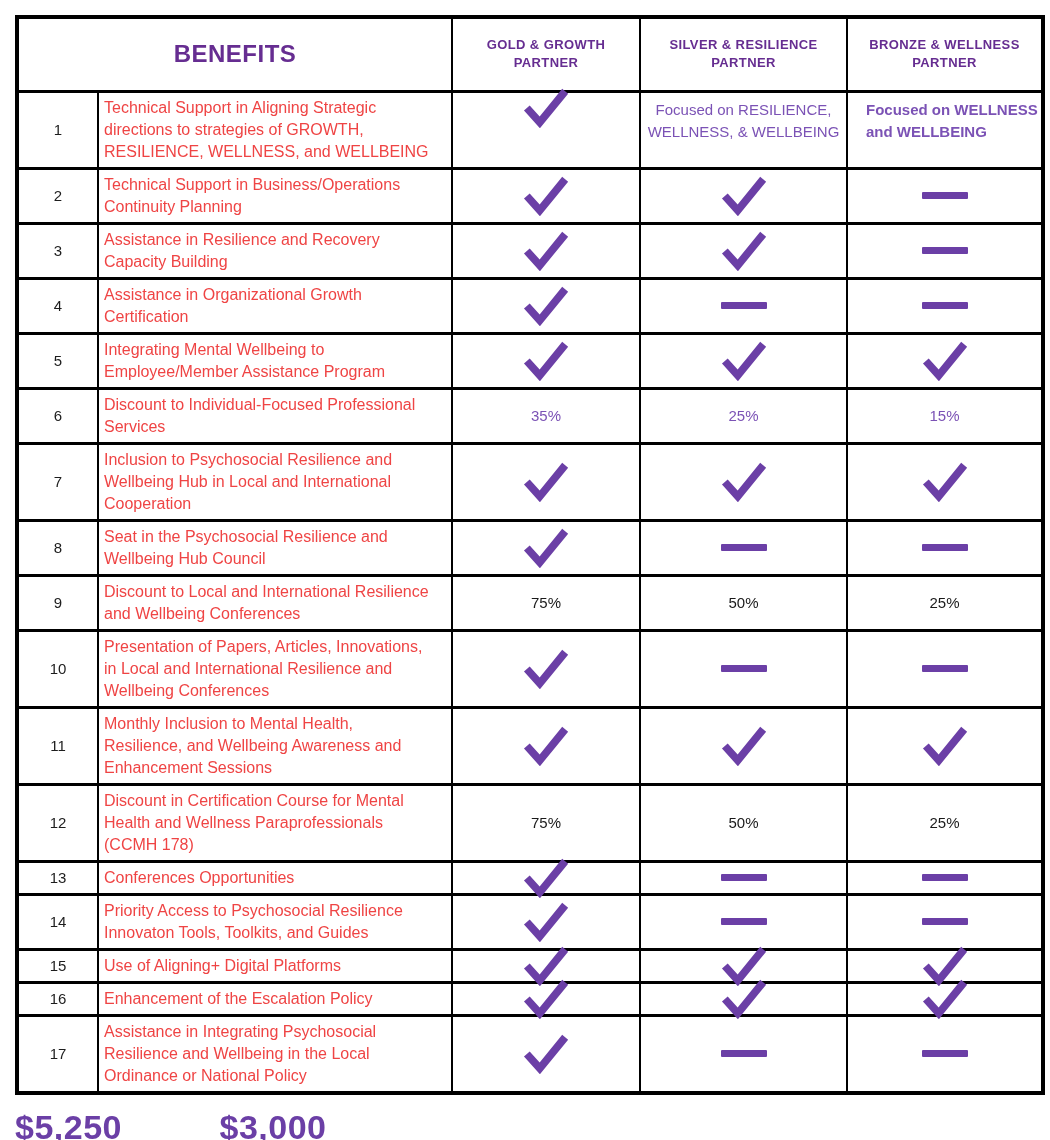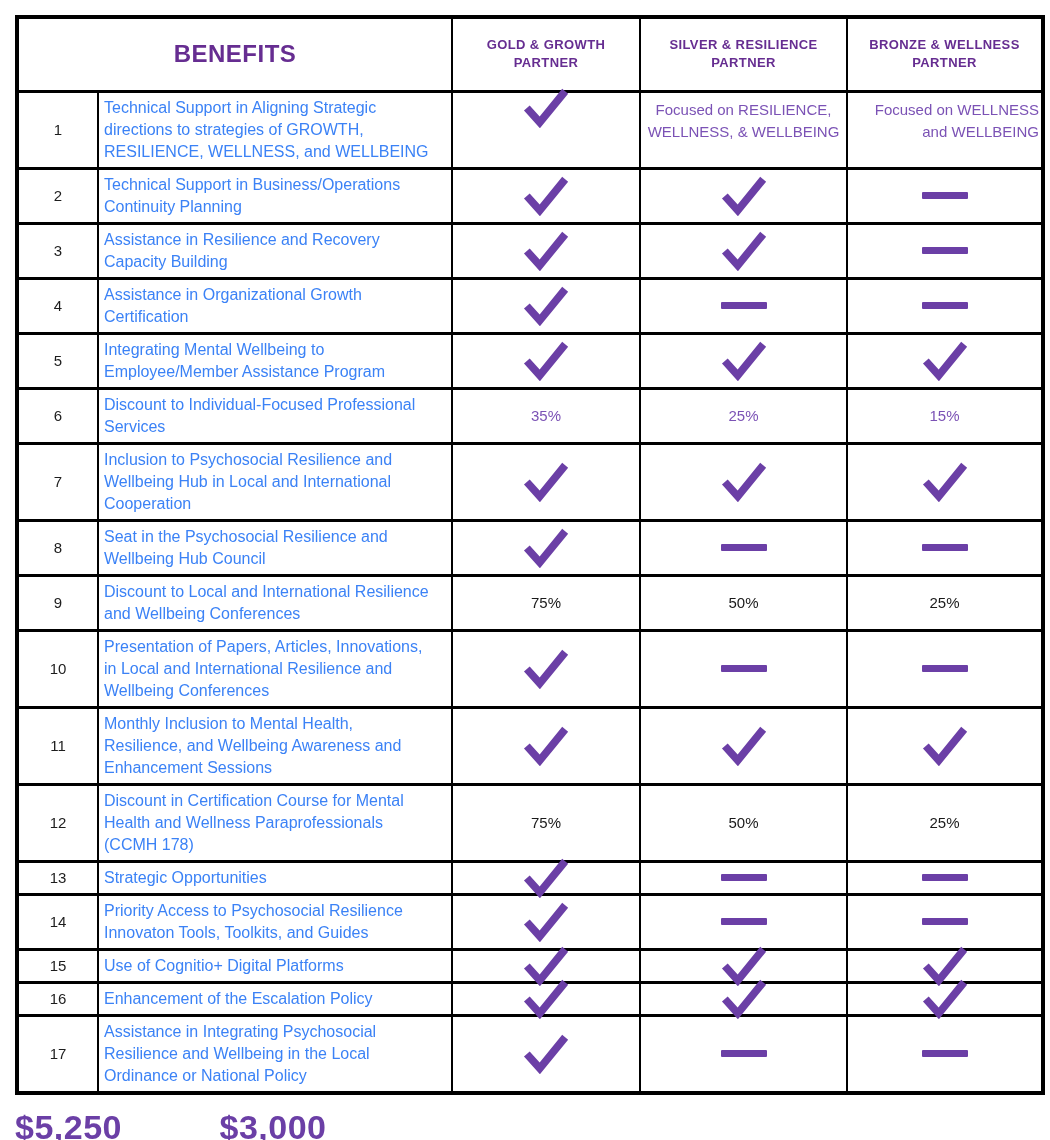--- a/index.html
+++ b/index.html
@@ -27,25 +27,25 @@
   }
   thead th { height: 74px; text-align: center; vertical-align: middle; }
   th.benefits-th {
     font-size: 24px; font-weight: bold; color: #662D91; letter-spacing: 0.5px;
   }
   th.partner-th { font-size: 13px; font-weight: bold; color: #662D91; letter-spacing: 0.4px; line-height: 18px; }
   th.partner-th span { display: inline-block; max-width: 170px; }
 
   td.num { text-align: center; font-size: 15px; color: #1d1d1d; }
   td.benefit {
-    font-size: 16px; line-height: 22px; color: #3b82f6;
+    font-size: 16px; line-height: 22px; color: #ef4444;
     padding: 4px 16px 4px 5px; text-align: left;
   }
   td.mark-cell { text-align: center; padding: 2px; }
-  td.mark-cell.left { text-align: right; padding-left: 18px; }
+  td.mark-cell.left { text-align: left; padding-left: 18px; font-weight: bold; }
   tr.top-align td { vertical-align: top; }
   tr.top-align td.num { vertical-align: middle; }
   tr.top-align td.mark-cell { padding-top: 6px; }
 
   .mark-wrap {
     height: 18px;
     display: flex; align-items: center; justify-content: center;
     overflow: visible;
   }
   svg.check { flex: none; display: block; }
@@ -316,21 +316,21 @@
         </tr>
         <tr>
           <td class="num">12</td>
           <td class="benefit">Discount in Certification Course for Mental Health and Wellness Paraprofessionals (CCMH 178)</td>
           <td class="mark-cell"><span class="cell-text black">75%</span></td>
           <td class="mark-cell"><span class="cell-text black">50%</span></td>
           <td class="mark-cell"><span class="cell-text black">25%</span></td>
         </tr>
         <tr>
           <td class="num">13</td>
-          <td class="benefit">Strategic Opportunities</td>
+          <td class="benefit">Conferences Opportunities</td>
           <td class="mark-cell">
             <div class="mark-wrap">
               <svg class="check" viewBox="0 0 48 40" width="46" height="40">
                 <path d="M4 20 L17.5 35 L44 2.5"></path>
               </svg>
             </div>
           </td>
           <td class="mark-cell">
             <div class="mark-wrap">
               <span class="dash"></span>
@@ -358,21 +358,21 @@
             </div>
           </td>
           <td class="mark-cell">
             <div class="mark-wrap">
               <span class="dash"></span>
             </div>
           </td>
         </tr>
         <tr>
           <td class="num">15</td>
-          <td class="benefit">Use of Cognitio+ Digital Platforms</td>
+          <td class="benefit">Use of Aligning+ Digital Platforms</td>
           <td class="mark-cell">
             <div class="mark-wrap">
               <svg class="check" viewBox="0 0 48 40" width="46" height="40">
                 <path d="M4 20 L17.5 35 L44 2.5"></path>
               </svg>
             </div>
           </td>
           <td class="mark-cell">
             <div class="mark-wrap">
               <svg class="check" viewBox="0 0 48 40" width="46" height="40">

